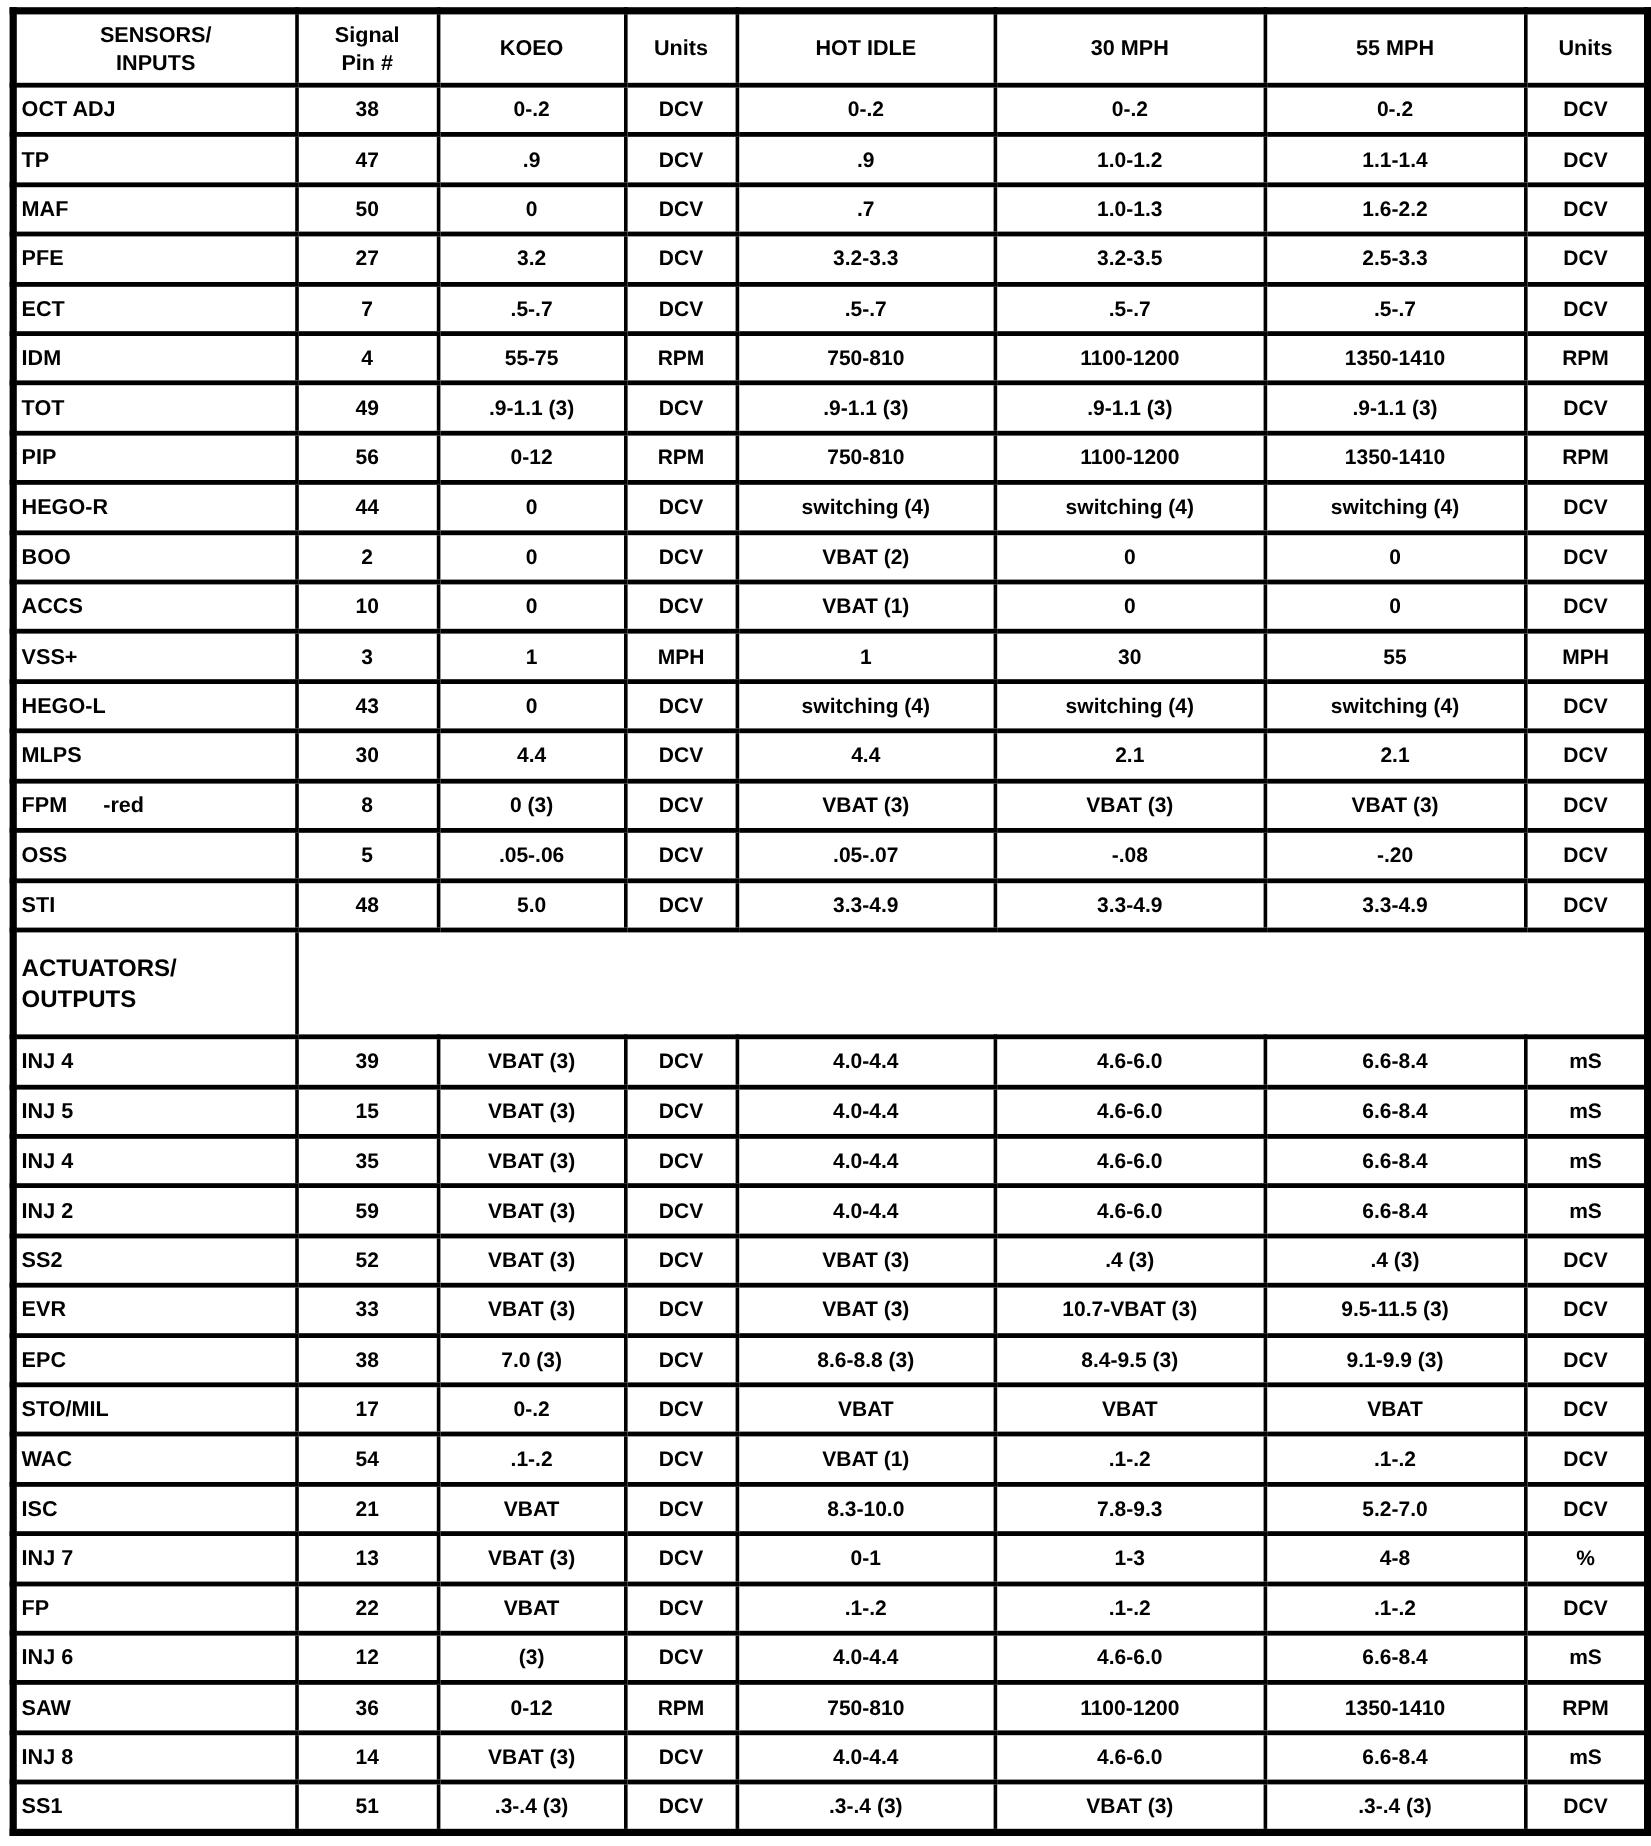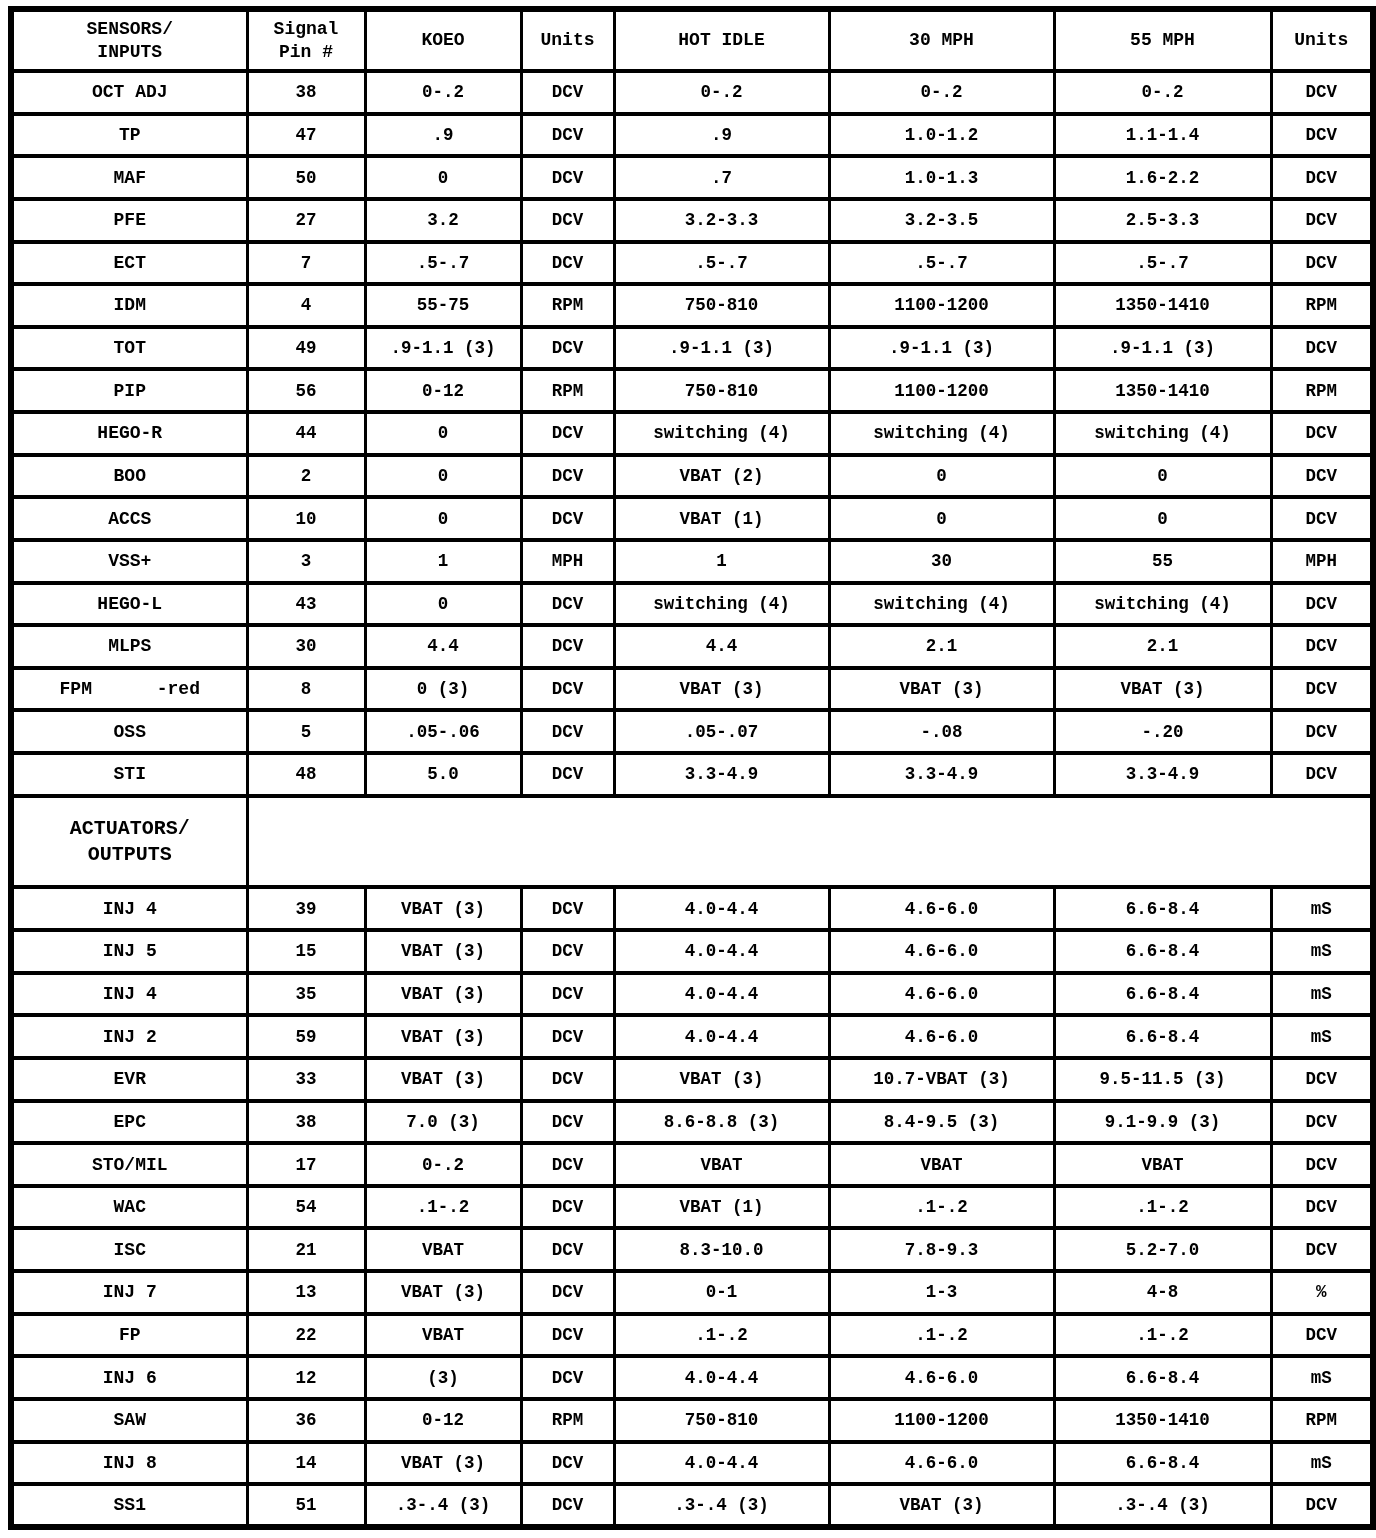--- a/index.html
+++ b/index.html
@@ -9,21 +9,21 @@
     width: 1376px;
     height: 1538px;
     overflow: hidden;
   }
   .page {
     box-sizing: border-box;
     width: 1276px;
     height: 1538px;
     padding: 6px 6px 6px 8px;
     background: #ffffff;
-    font-family: Liberation Mono, monospace;
+    font-family: Liberation Sans, sans-serif;
   }
   table.pinchart {
     border-collapse: collapse;
     table-layout: fixed;
     width: 1362px;
     height: 1524px;
     background: #ffffff;
   }
   table.pinchart th,
   table.pinchart td {
@@ -43,21 +43,21 @@
     font-size: 18px;
     text-align: center;
     vertical-align: middle;
     white-space: pre-line;
     line-height: 1.25;
     height: 62px;
   }
   tbody tr { height: 39px; }
   tbody tr.section-row { height: 84px; }
   td.label {
-    text-align: center;
+    text-align: left;
     font-size: 18px;
     white-space: pre;
     padding-left: 7px;
     vertical-align: middle;
   }
   td.section-label {
     white-space: pre-line;
     line-height: 1.3;
     font-size: 20px;
     vertical-align: middle;
@@ -308,20 +308,30 @@
           <td class="label">INJ 2</td>
           <td class="val">59</td>
           <td class="val">VBAT (3)</td>
           <td class="val">DCV</td>
           <td class="val">4.0-4.4</td>
           <td class="val">4.6-6.0</td>
           <td class="val">6.6-8.4</td>
           <td class="val">mS</td>
         </tr>
         <tr>
+          <td class="label">SS2</td>
+          <td class="val">52</td>
+          <td class="val">VBAT (3)</td>
+          <td class="val">DCV</td>
+          <td class="val">VBAT (3)</td>
+          <td class="val">.4 (3)</td>
+          <td class="val">.4 (3)</td>
+          <td class="val">DCV</td>
+        </tr>
+        <tr>
           <td class="label">EVR</td>
           <td class="val">33</td>
           <td class="val">VBAT (3)</td>
           <td class="val">DCV</td>
           <td class="val">VBAT (3)</td>
           <td class="val">10.7-VBAT (3)</td>
           <td class="val">9.5-11.5 (3)</td>
           <td class="val">DCV</td>
         </tr>
         <tr>

